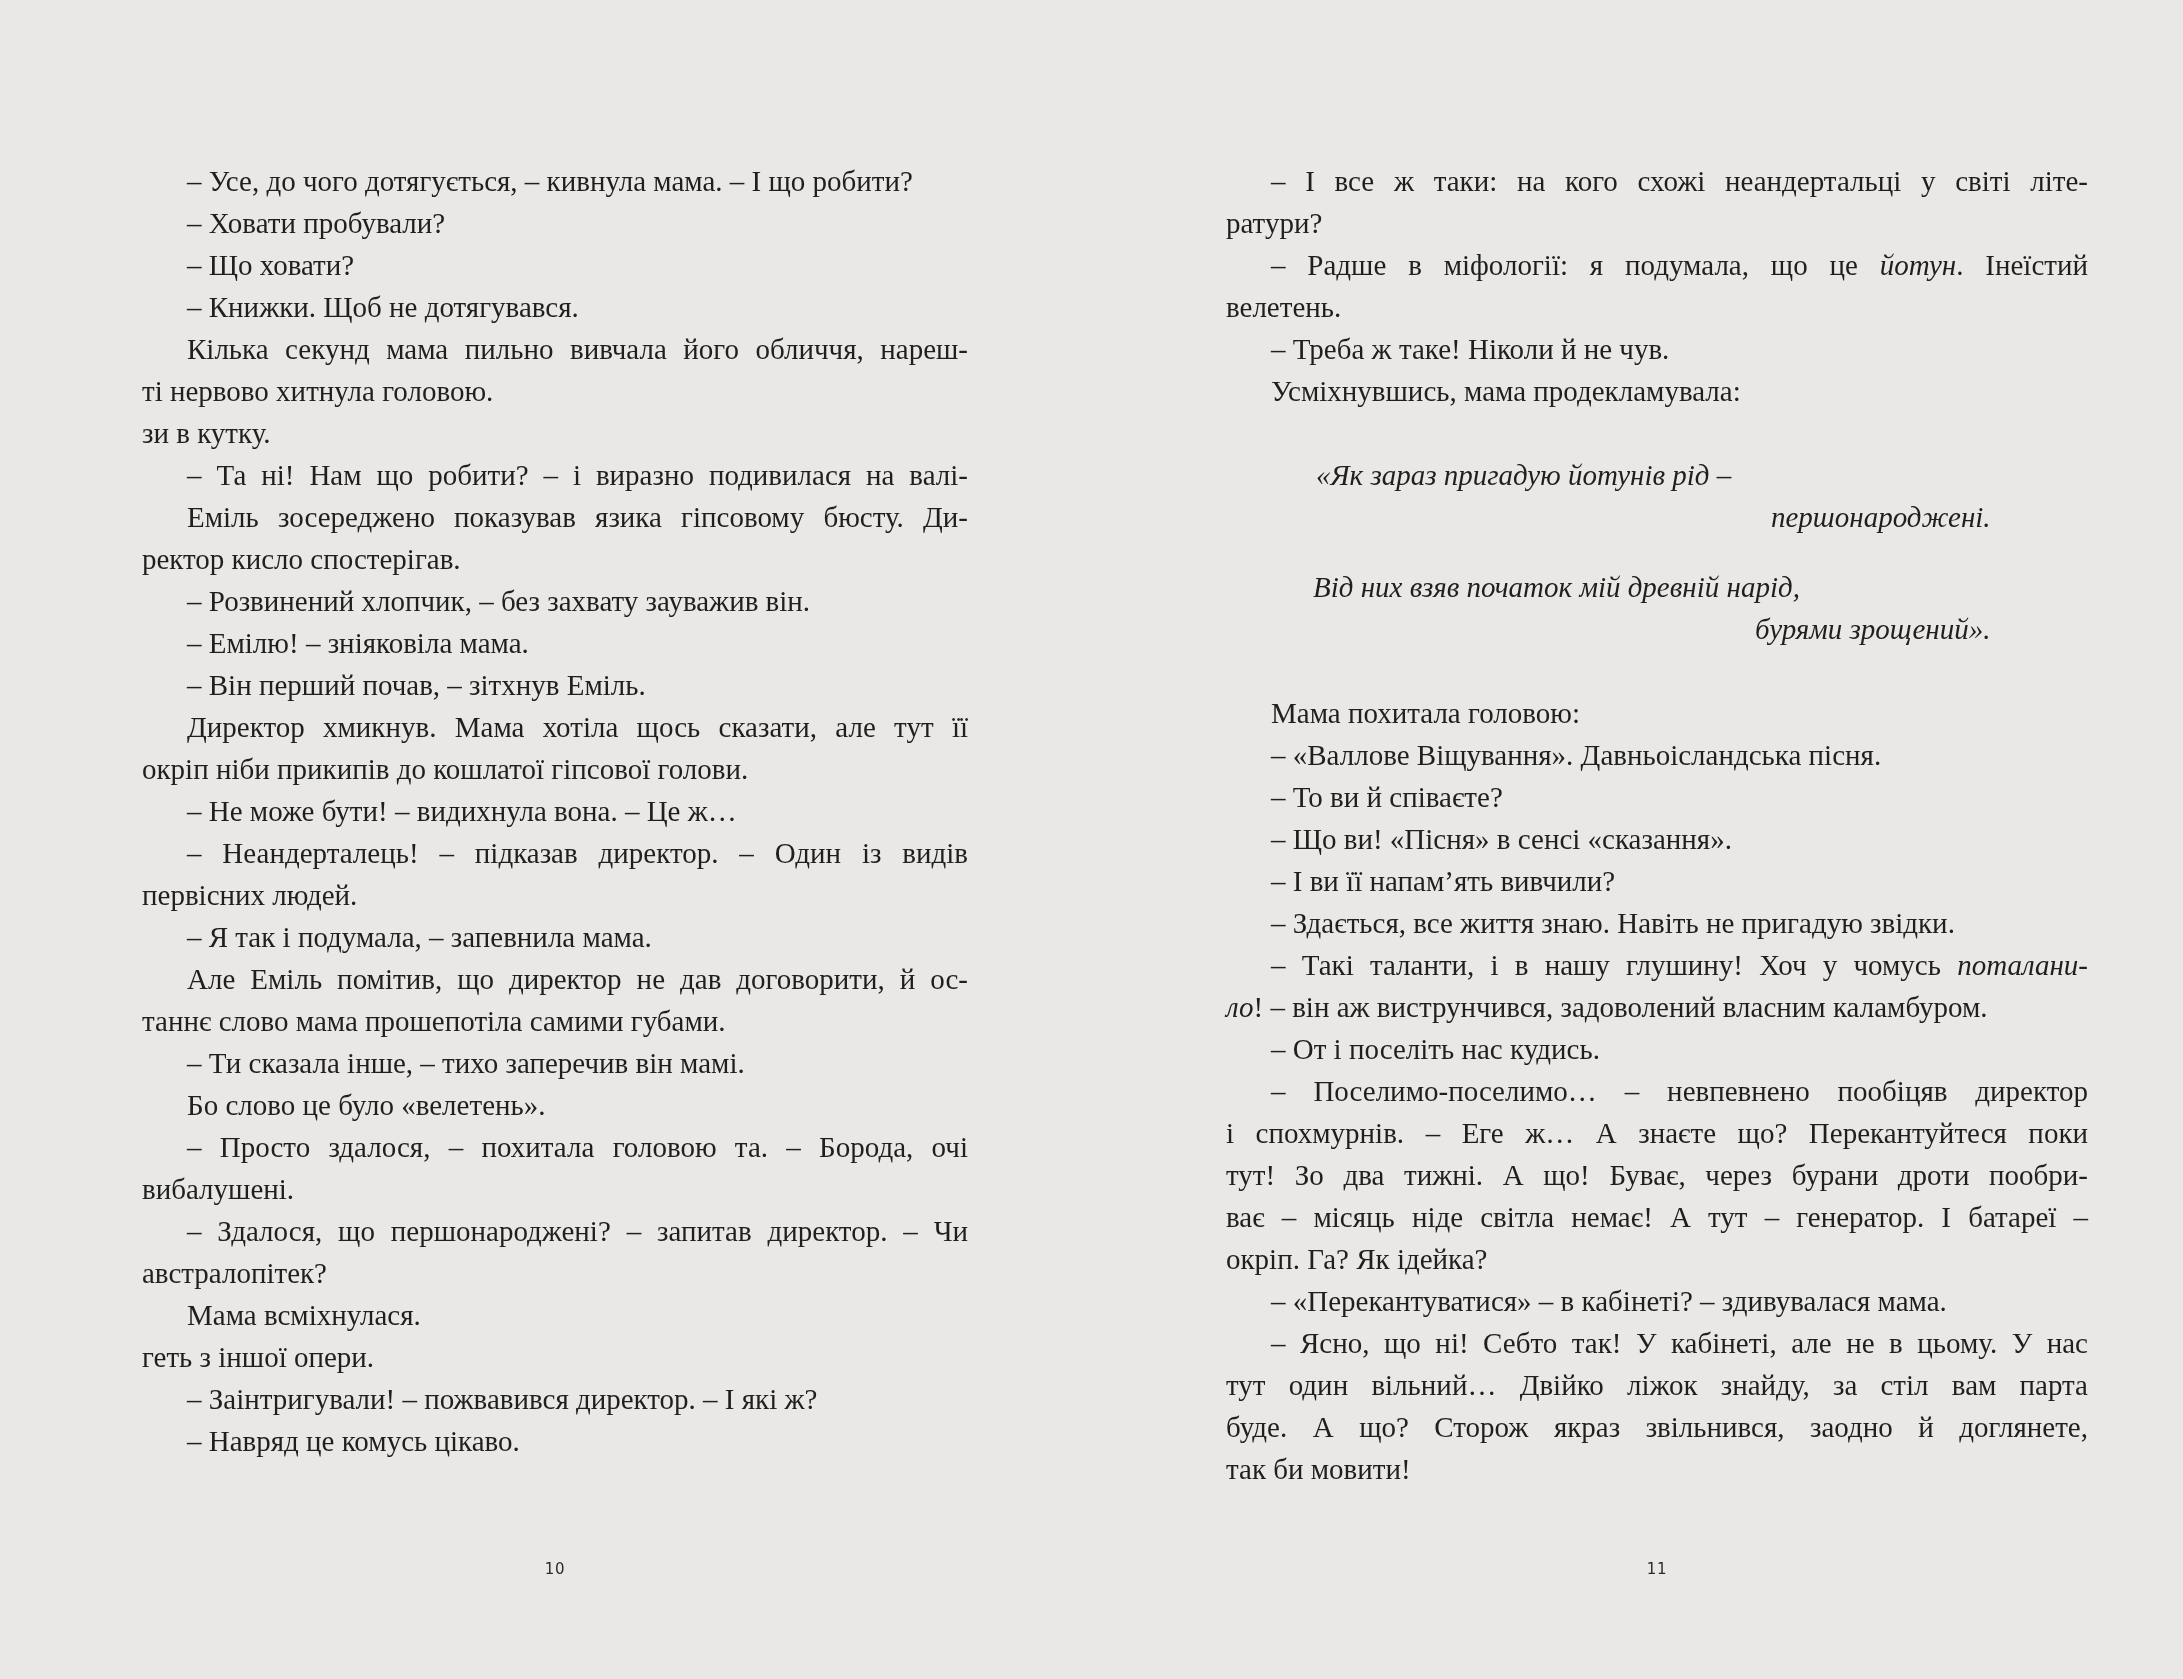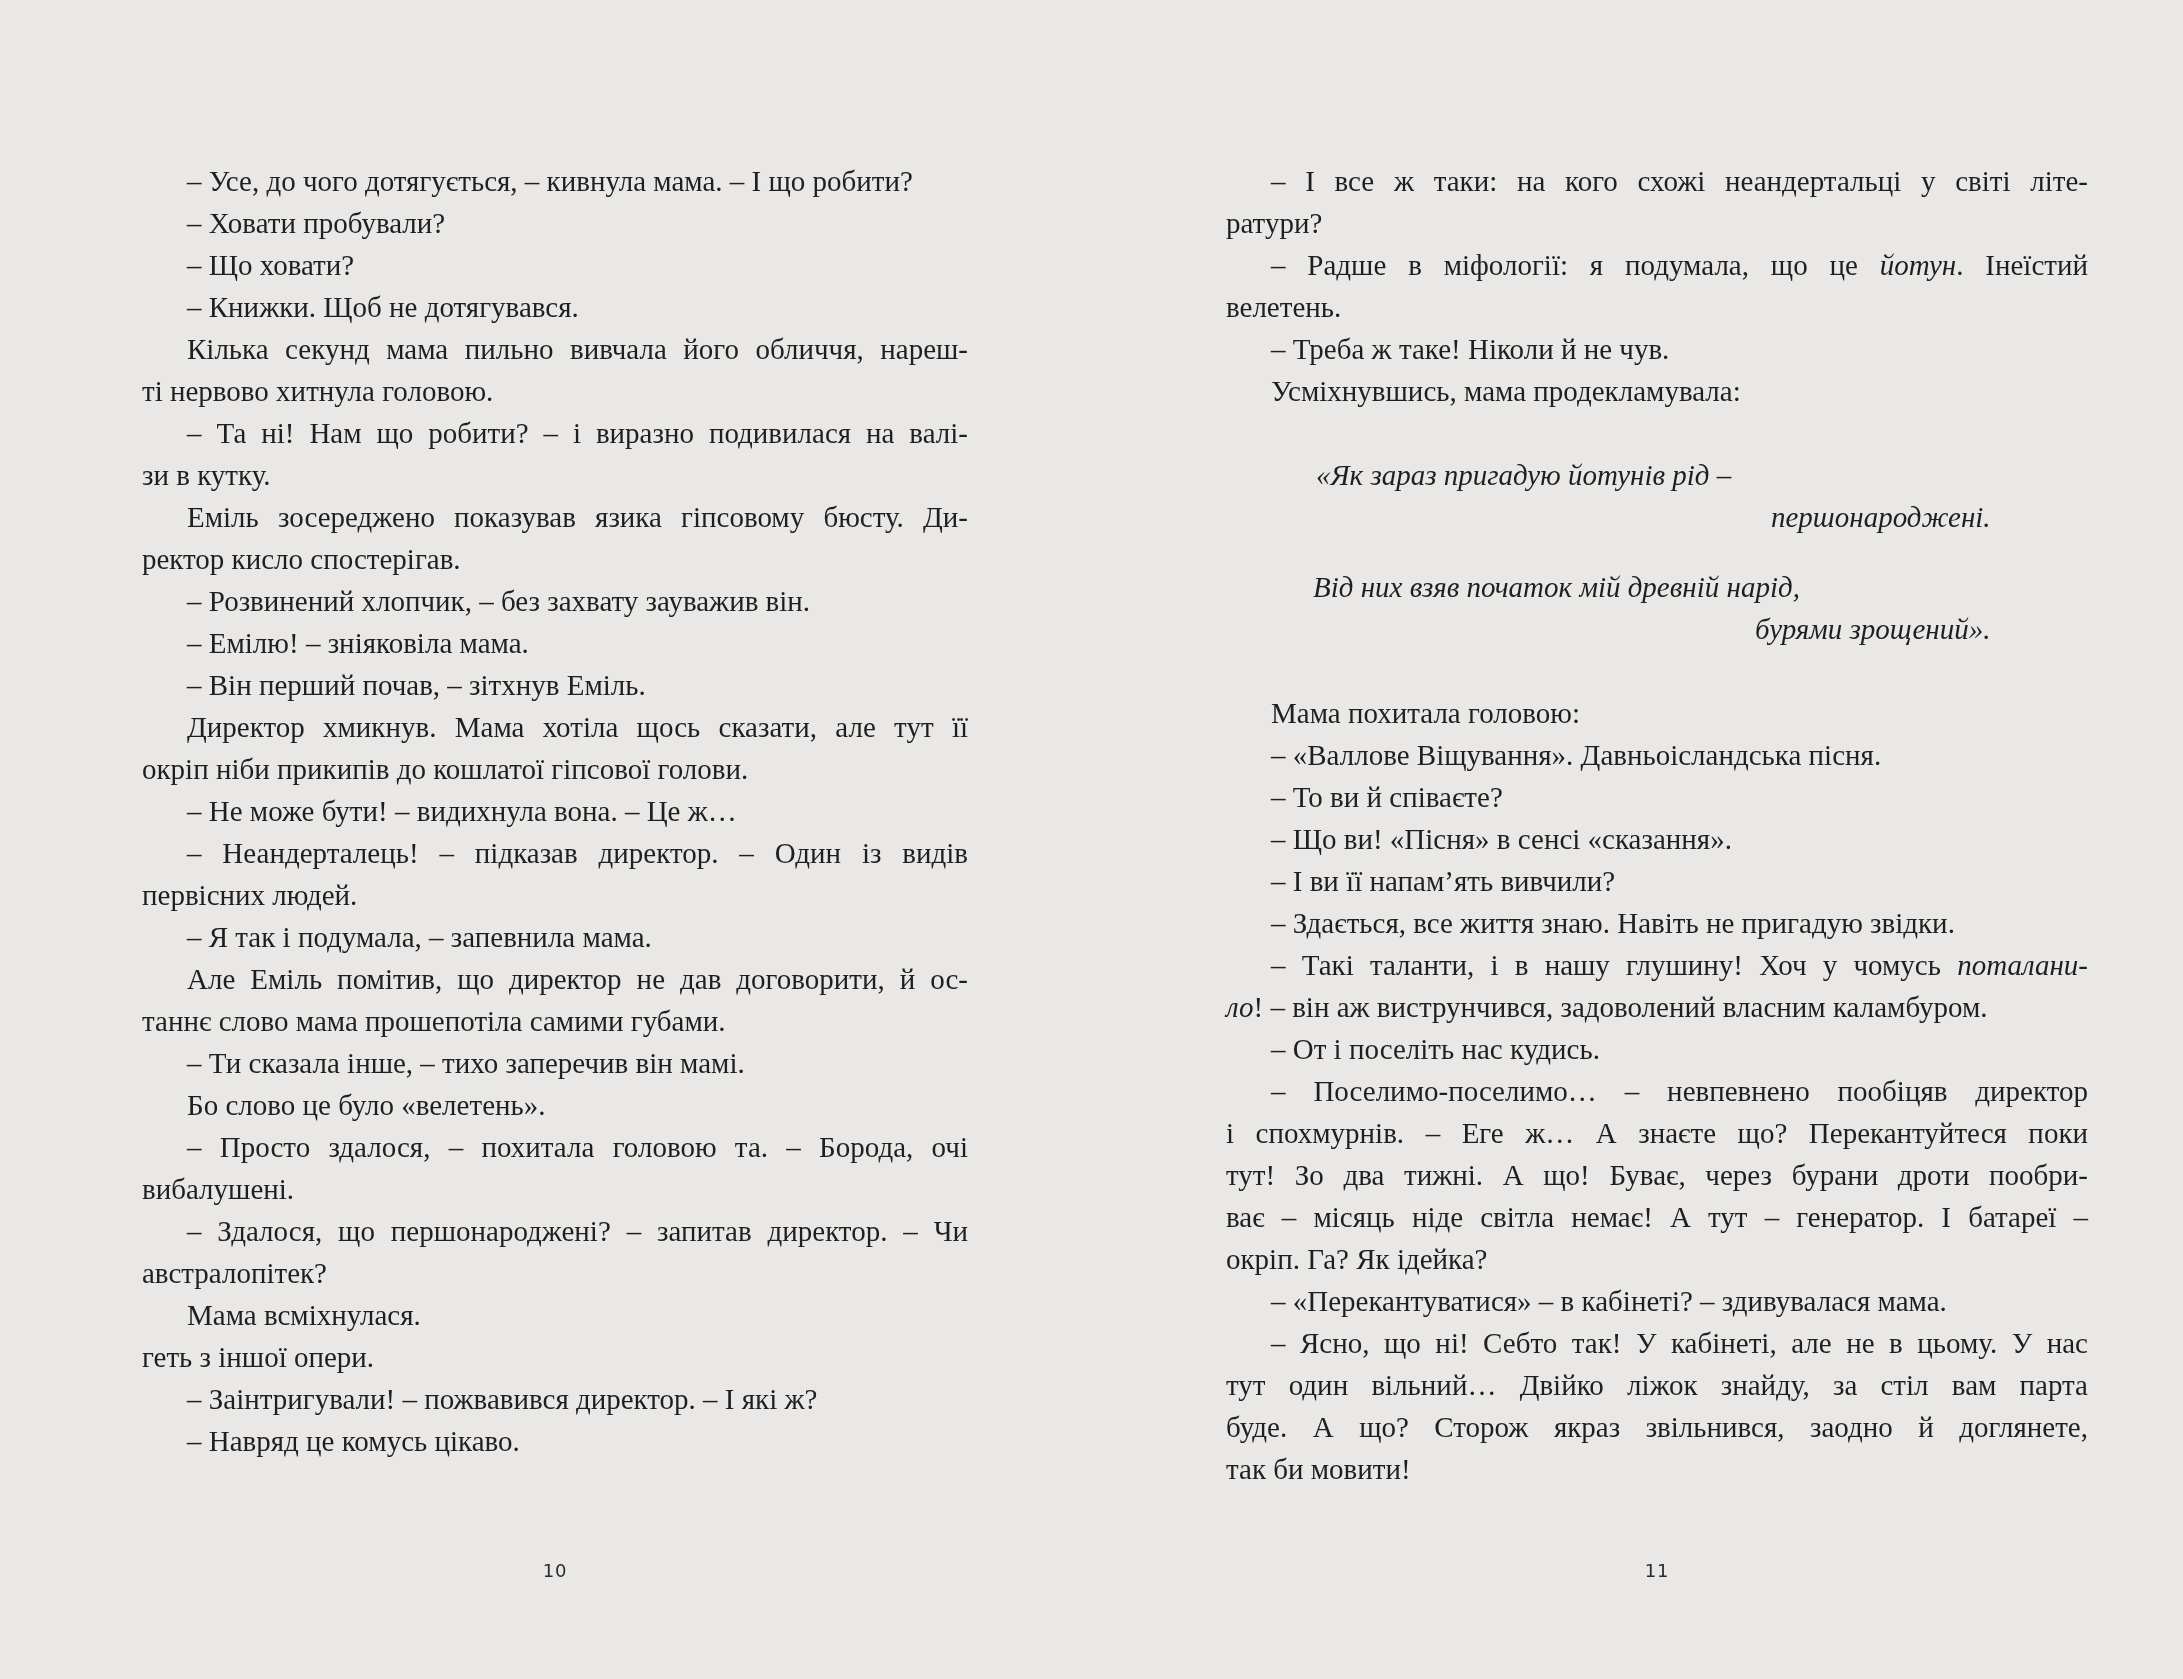--- a/index.html
+++ b/index.html
@@ -28,41 +28,41 @@
   }
   .line.j { text-align-last: justify; white-space: normal; }
   .line.ind { text-indent: 45px; }
   .line.verse { font-style: italic; }
   .it { font-style: italic; }
   .pagenum {
     position: absolute;
     top: 1560px;
     text-align: center;
     font-family: "DejaVu Sans", sans-serif;
-    font-size: 18px;
+    font-size: 15px;
     color: #2a2a2a;
     letter-spacing: 0.7px;
   }
   .pagenum-left  { left: 142px;  width: 826px; }
   .pagenum-right { left: 1226px; width: 862px; text-align: center; }
 </style>
 </head>
 <body>
 
 <div class="spread">
 
   <section class="col col-left">
       <div class="line ind"><span>– Усе, до чого дотягується, – кивнула мама. – І що робити?</span></div>
       <div class="line ind"><span>– Ховати пробували?</span></div>
       <div class="line ind"><span>– Що ховати?</span></div>
       <div class="line ind"><span>– Книжки. Щоб не дотягувався.</span></div>
       <div class="line ind j"><span>Кілька секунд мама пильно вивчала його обличчя, нареш-</span></div>
       <div class="line"><span>ті нервово хитнула головою.</span></div>
+      <div class="line"><span>зи в кутку.</span></div>
       <div class="line ind j"><span>– Та ні! Нам що робити? – і виразно подивилася на валі-</span></div>
-      <div class="line"><span>зи в кутку.</span></div>
       <div class="line ind j"><span>Еміль зосереджено показував язика гіпсовому бюсту. Ди-</span></div>
       <div class="line"><span>ректор кисло спостерігав.</span></div>
       <div class="line ind"><span>– Розвинений хлопчик, – без захвату зауважив він.</span></div>
       <div class="line ind"><span>– Емілю! – зніяковіла мама.</span></div>
       <div class="line ind"><span>– Він перший почав, – зітхнув Еміль.</span></div>
       <div class="line ind j"><span>Директор хмикнув. Мама хотіла щось сказати, але тут її</span></div>
       <div class="line"><span>окріп ніби прикипів до кошлатої гіпсової голови.</span></div>
       <div class="line ind"><span>– Не може бути! – видихнула вона. – Це ж…</span></div>
       <div class="line ind j"><span>– Неандерталець! – підказав директор. – Один із видів</span></div>
       <div class="line"><span>первісних людей.</span></div>

